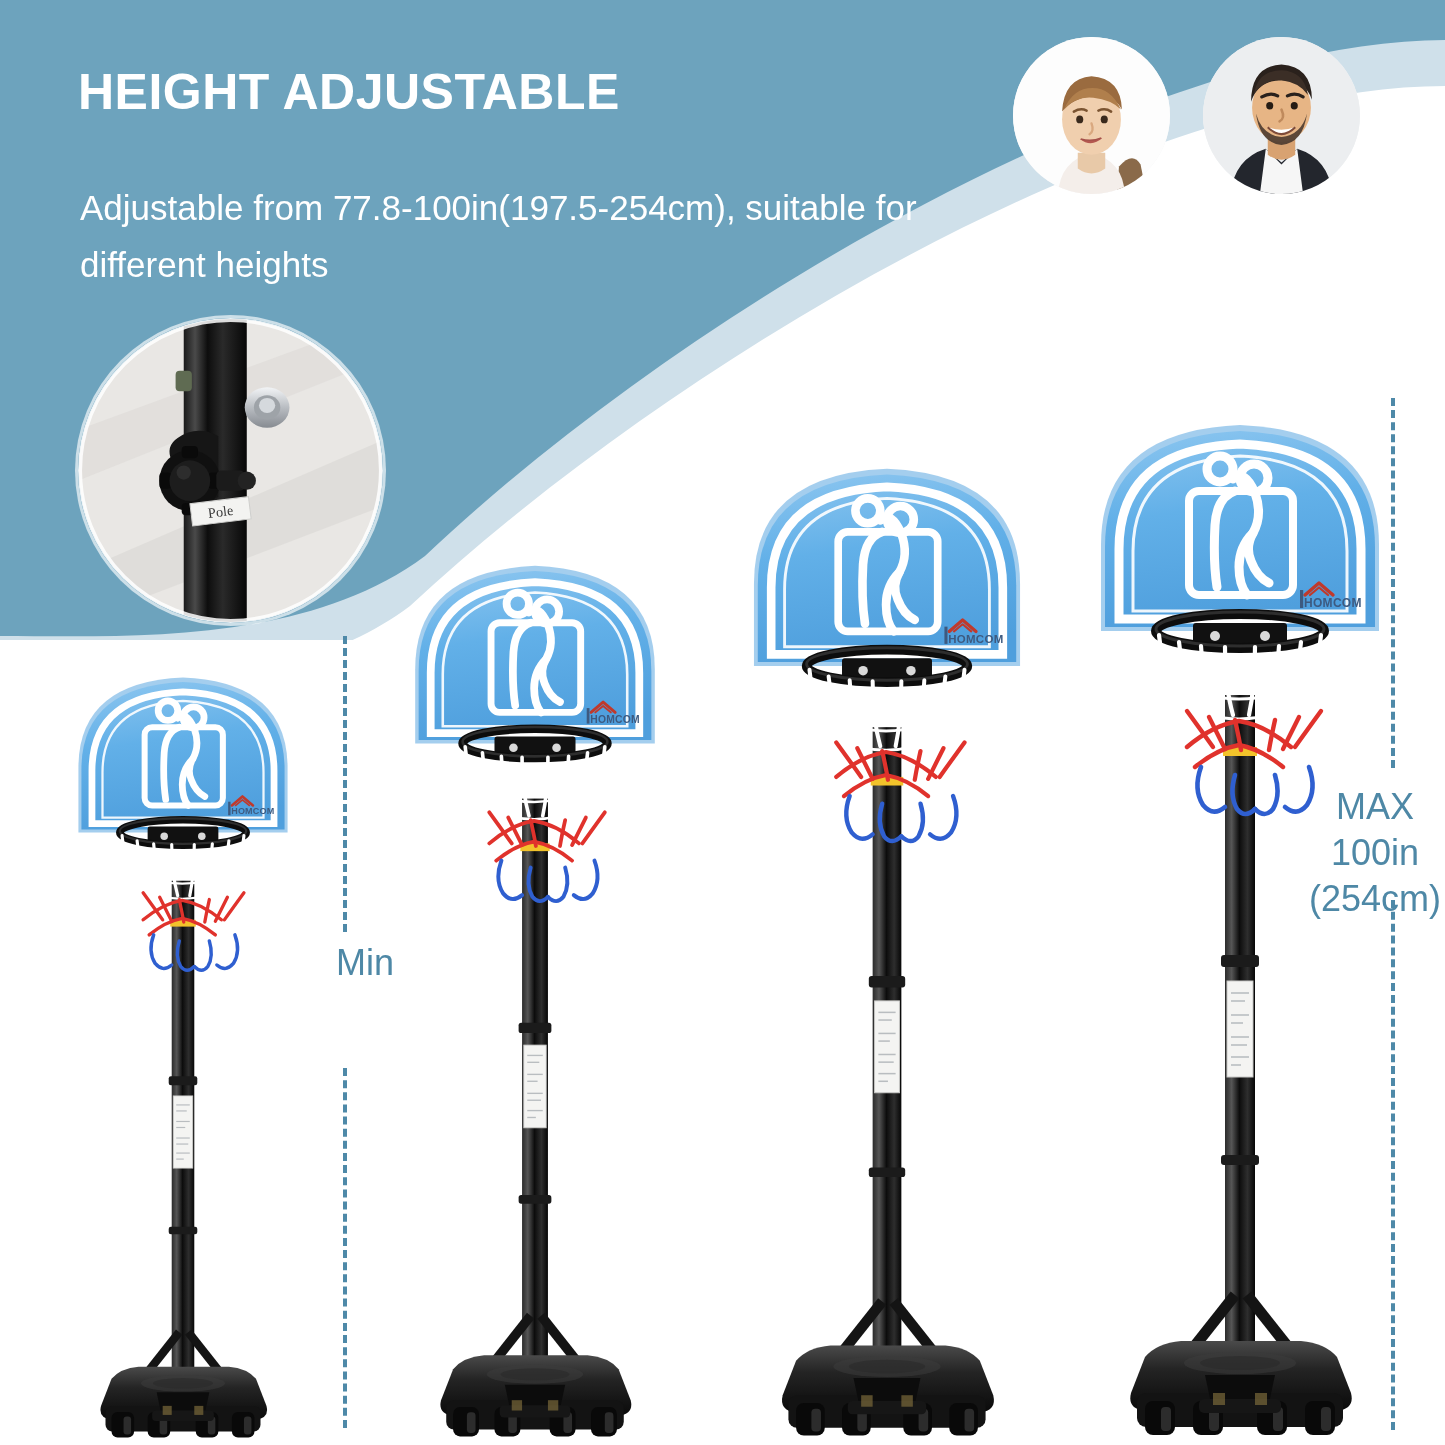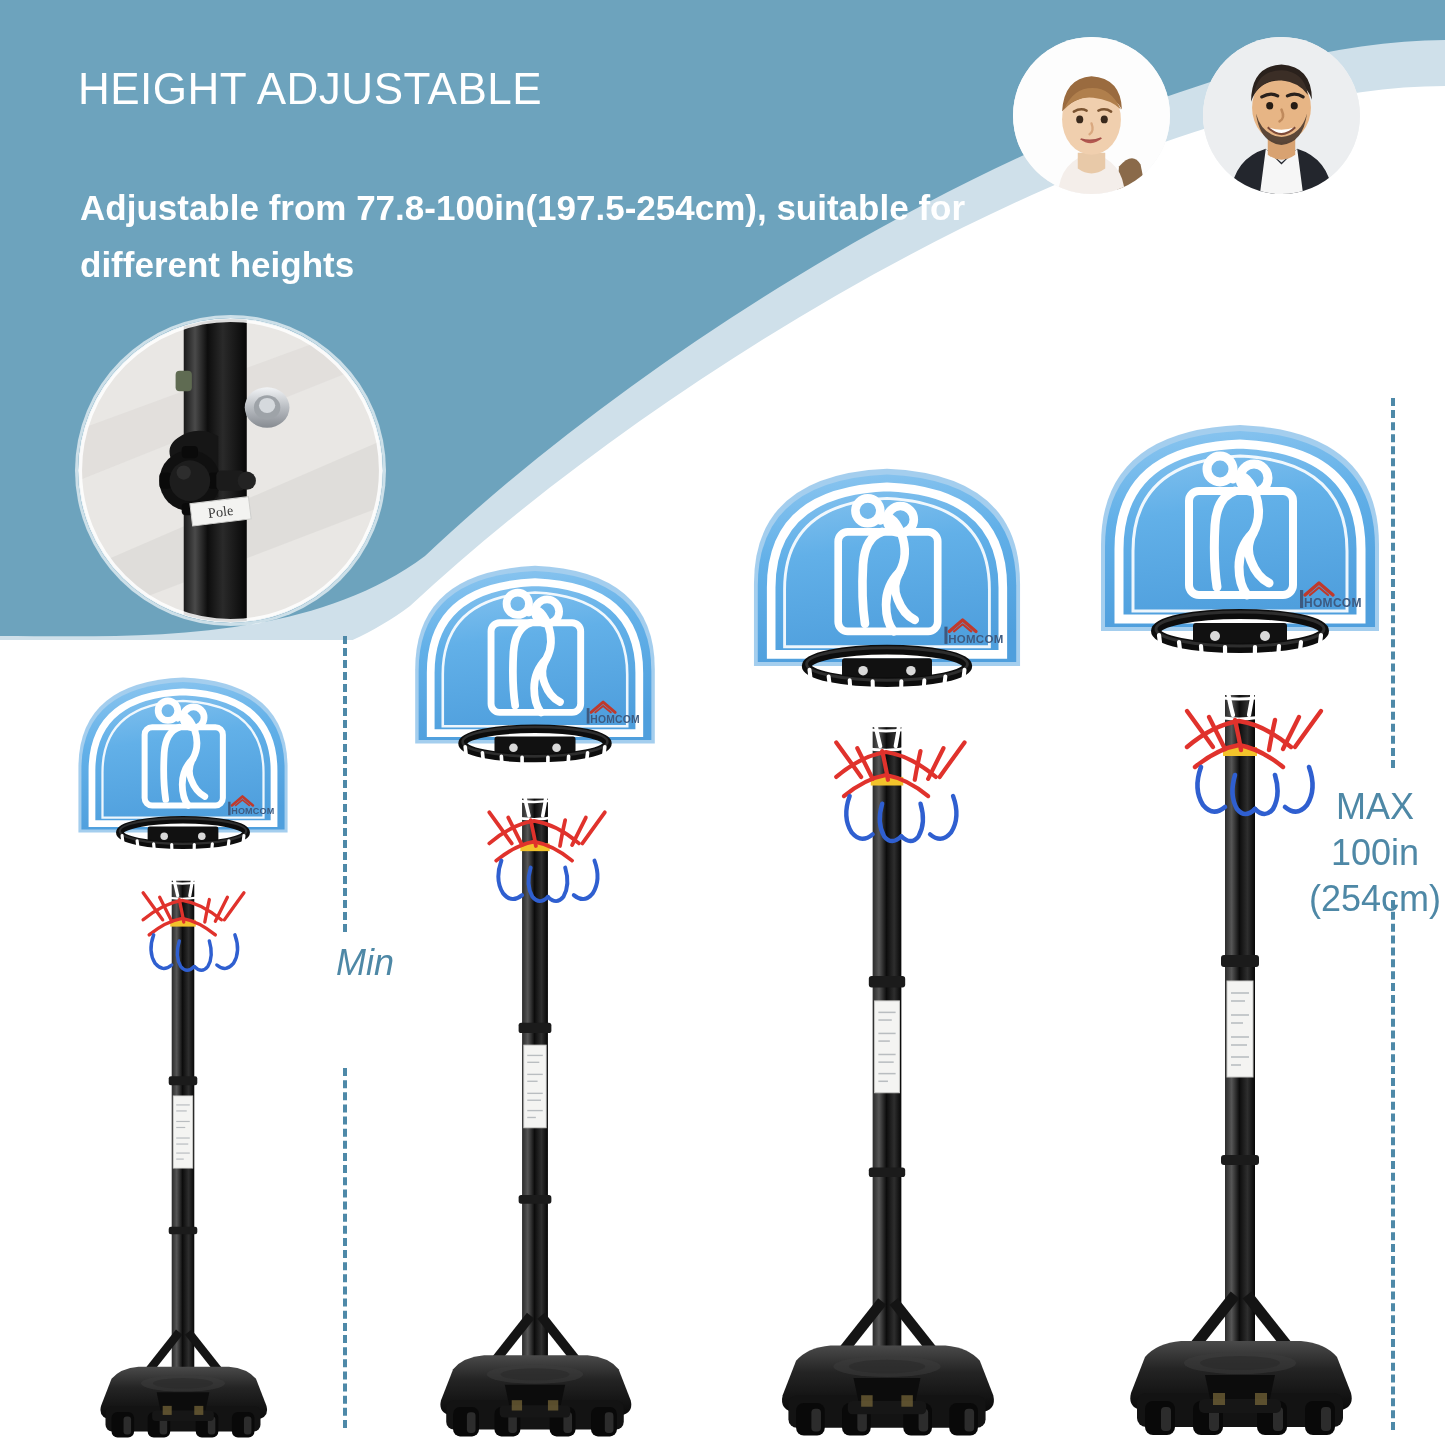--- a/index.html
+++ b/index.html
@@ -12,26 +12,26 @@
   }
   #stage{position:relative;width:1445px;height:1445px;overflow:hidden;background:#fff;}
 
   
   .header-clip{
     position:absolute;left:0;top:0;width:1445px;height:640px;
     pointer-events:none;
   }
   .headline{
     position:absolute;left:78px;top:66px;
-    font-size:44px;font-weight:400;letter-spacing:0.5px;
+    font-size:50px;font-weight:700;letter-spacing:0.5px;
     color:#ffffff;line-height:1.05;white-space:nowrap;
   }
   .subline{
     position:absolute;left:80px;top:180px;width:900px;
-    font-size:35px;font-weight:700;color:#ffffff;line-height:1.62;
+    font-size:35px;font-weight:400;color:#ffffff;line-height:1.62;
   }
 
   
   .avatar{
     position:absolute;border-radius:50%;overflow:hidden;
     background:#f2f4f6;
   }
   .av-boy{left:1013px;top:37px;width:157px;height:157px;}
   .av-man{left:1203px;top:37px;width:157px;height:157px;}
   .avatar svg{display:block;width:100%;height:100%;}
@@ -52,21 +52,21 @@
   .dash-left-top{left:343px;top:636px;height:296px;}
   .dash-left-bot{left:343px;top:1068px;height:360px;}
   .dash-right-top{left:1391px;top:398px;height:370px;}
   .dash-right-bot{left:1391px;top:900px;height:530px;}
 
   .measure{
     position:absolute;text-align:center;
     color:#4e88a6;font-weight:400;line-height:1.28;
     font-size:36px;white-space:nowrap;
   }
-  .m-min{left:250px;top:940px;width:230px;font-style:italic;}
+  .m-min{left:250px;top:940px;width:230px;}
   .m-max{left:1300px;top:784px;width:150px;text-align:center;}
 
   
   .stand{position:absolute;bottom:0;}
   .stand svg{display:block;}
 </style>
 </head>
 <body>
 
 <div id="stage">

